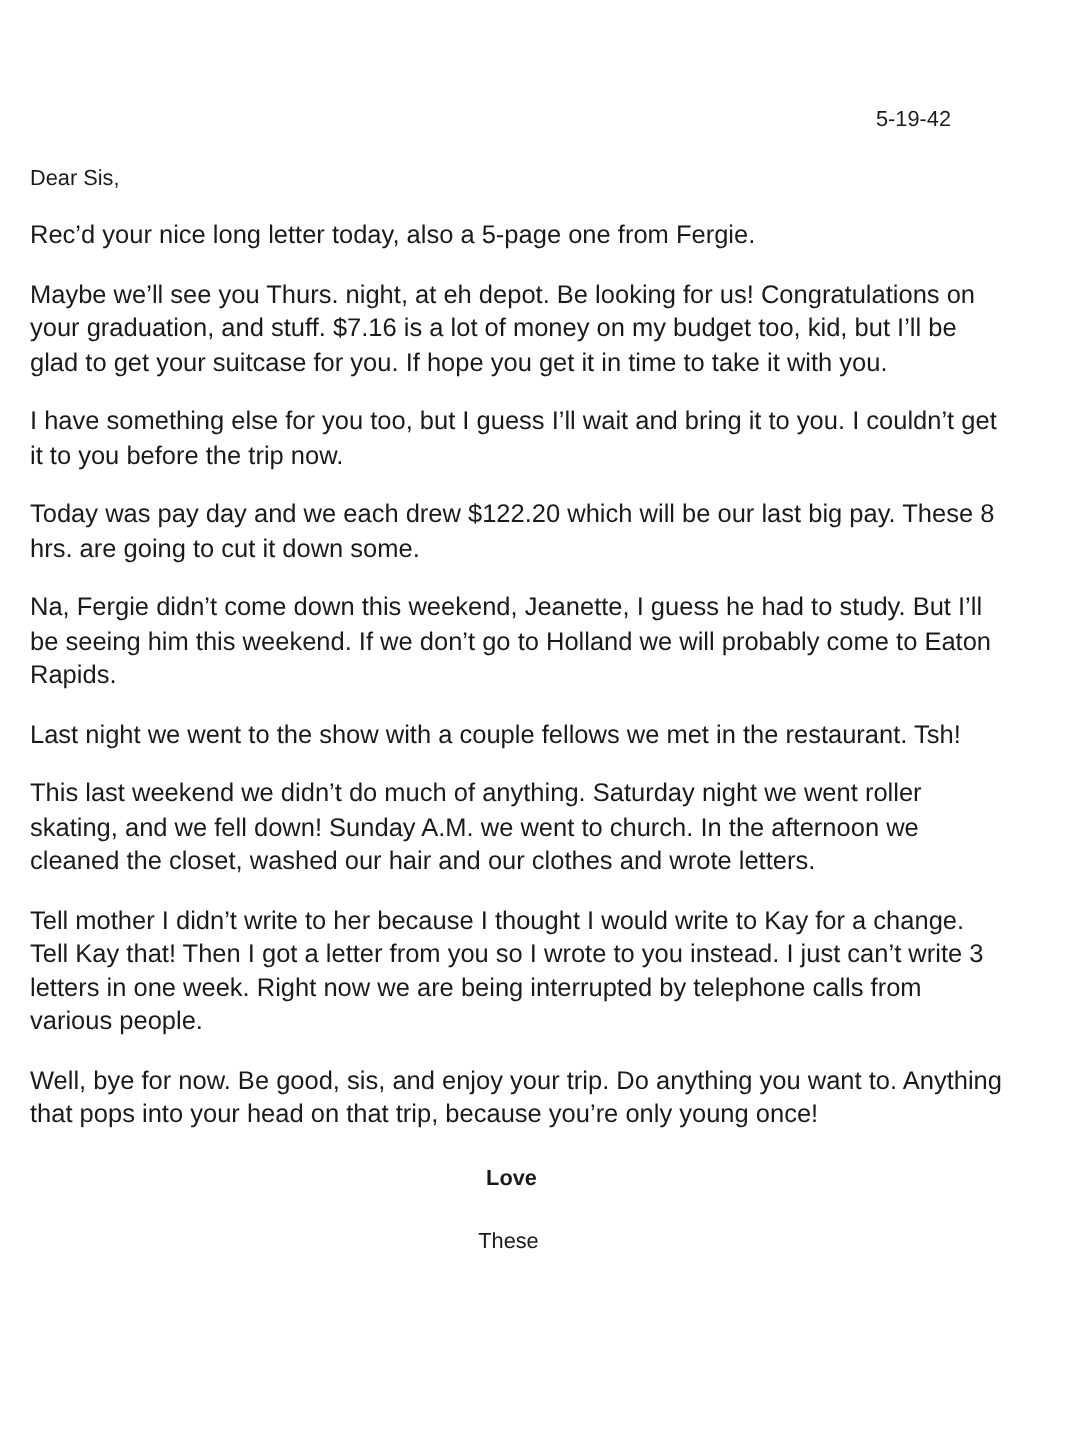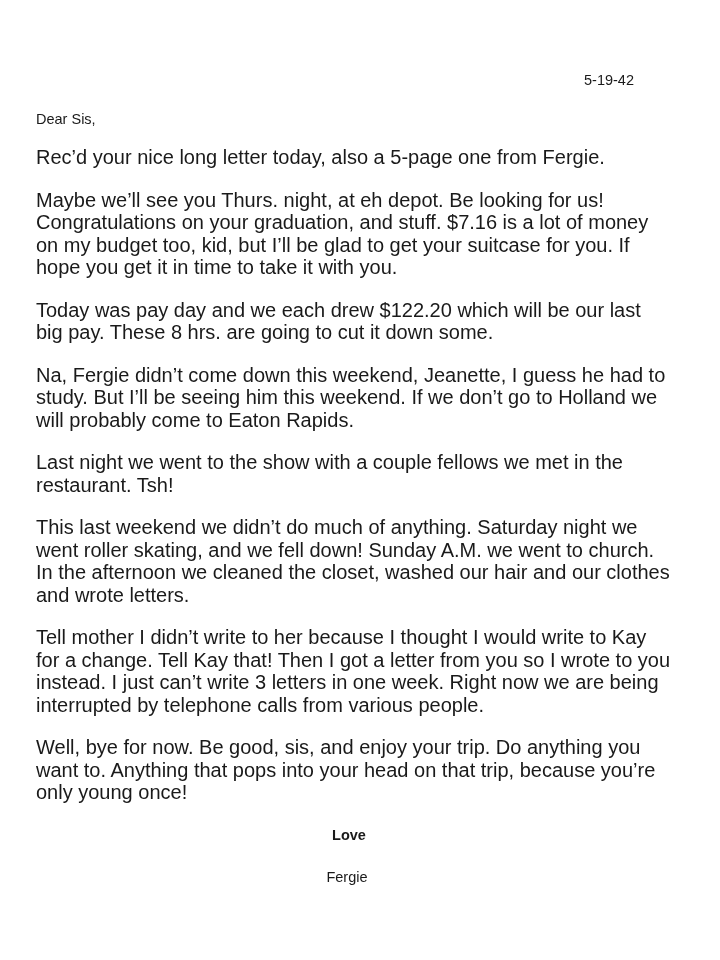--- a/index.html
+++ b/index.html
@@ -12,40 +12,40 @@
     height: 960px;
     font-family: "Liberation Sans", sans-serif;
     color: #1a1a1a;
   }
   .page {
     position: relative;
     width: 720px;
     height: 960px;
     background: #ffffff;
     box-sizing: border-box;
-    padding: 70px 48px 0 36px;
+    padding: 70px 48px 0 20px;
     border-radius: 32px;
   }
   .dateline {
     text-align: right;
     font-size: 14.5px;
     line-height: 21px;
     margin: 0 0 0 0;
     padding-right: 38px;
   }
   .dateline div {
     white-space: pre;
   }
   .salutation {
     font-size: 14.5px;
     line-height: 21px;
     margin-top: 18px;
   }
   .para {
-    font-size: 20px;
+    font-size: 17px;
     line-height: 22.5px;
     margin-top: 16px;
     text-align: left;
   }
   .closing {
     font-size: 14.5px;
     line-height: 22px;
     margin-top: 20px;
     text-align: center;
     padding-right: 10px;
@@ -65,23 +65,24 @@
 <div class="page">
 
   <div class="dateline">
     <div>5-19-42</div>
   </div>
 
   <div class="salutation">Dear Sis,</div>
 
   <p class="para">Rec’d your nice long letter today, also a 5-page one from Fergie.</p>
   <p class="para">Maybe we’ll see you Thurs. night, at eh depot.  Be looking for us!  Congratulations on your graduation, and stuff.  $7.16 is a lot of money on my budget too, kid, but I’ll be glad to get your suitcase for you.  If hope you get it in time to take it with you.</p>
+  <p class="para">I have something else for you too, but I guess I’ll wait and bring it to you.  I couldn’t get it to you before the trip now.</p>
   <p class="para">Today was pay day and we each drew $122.20 which will be our last big pay.  These 8 hrs. are going to cut it down some.</p>
   <p class="para">Na, Fergie didn’t come down this weekend, Jeanette, I guess he had to study.  But I’ll be seeing him this weekend.  If we don’t go to Holland we will probably come to Eaton Rapids.</p>
   <p class="para">Last night we went to the show with a couple fellows we met in the restaurant.  Tsh!</p>
   <p class="para">This last weekend we didn’t do much of anything.  Saturday night we went roller skating, and we fell down!  Sunday A.M. we went to church.  In the afternoon we cleaned the closet, washed our hair and our clothes and wrote letters.</p>
   <p class="para">Tell mother I didn’t write to her because I thought I would write to Kay for a change.  Tell Kay that!  Then I got a letter from you so I wrote to you instead.  I just can’t write 3 letters in one week.  Right now we are being interrupted by telephone calls from various people.</p>
   <p class="para">Well, bye for now.  Be good, sis, and enjoy your trip.  Do anything you want to.  Anything that pops into your head on that trip, because you’re only young once!</p>
 
   <div class="closing">Love</div>
-  <div class="signature">Fergie</div>
+  <div class="signature">These</div>
 
 </div>
 
 </body></html>

